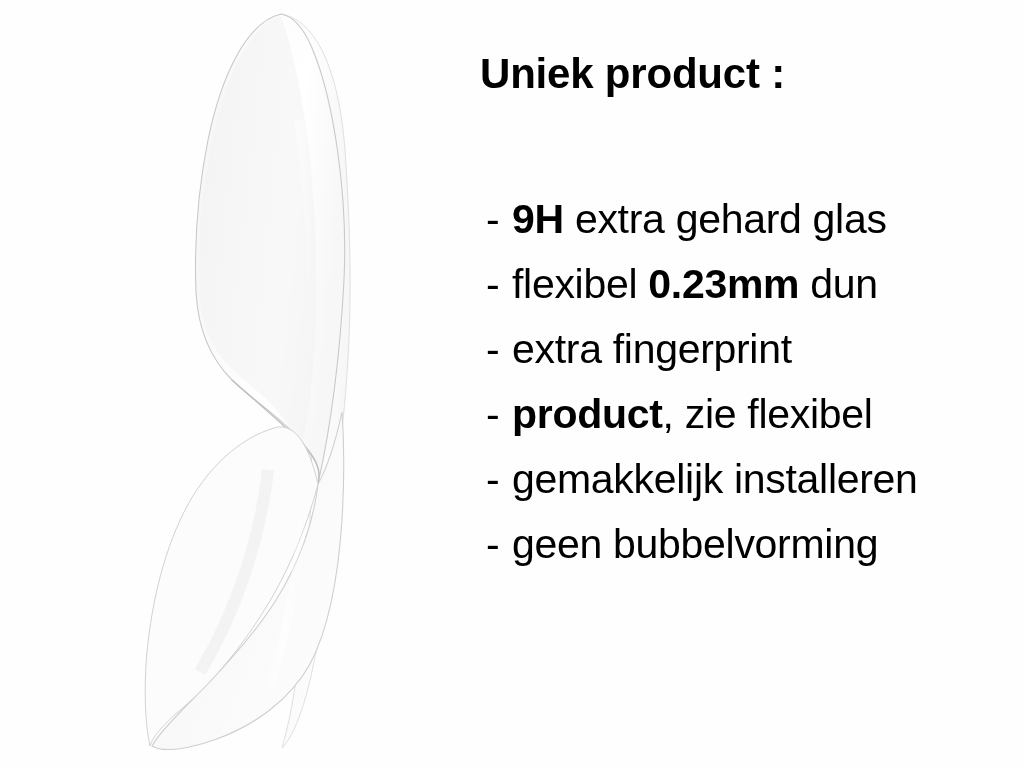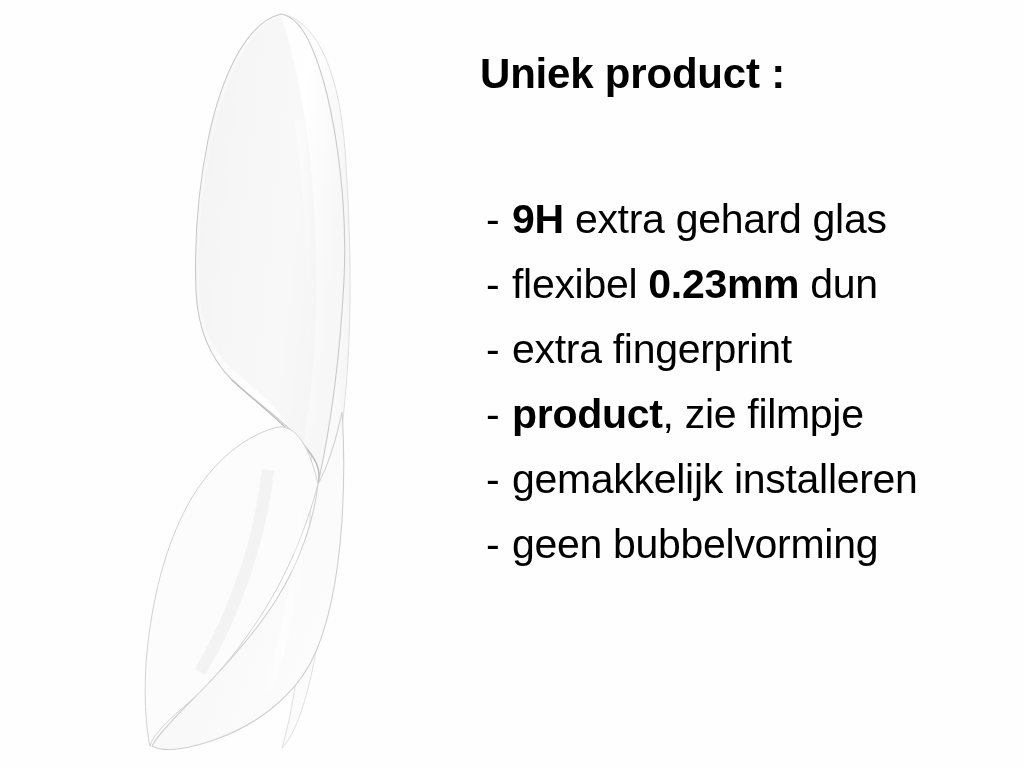--- a/index.html
+++ b/index.html
@@ -176,21 +176,21 @@
 
       <li class="bullet">
         <span class="dash">-</span><span>flexibel </span><b>0.23mm</b><span> dun</span>
       </li>
 
       <li class="bullet">
         <span class="dash">-</span><span>extra fingerprint</span>
       </li>
 
       <li class="bullet">
-        <span class="dash">-</span><b>product</b><span>, zie filmpje</span>
+        <span class="dash">-</span><b>product</b><span>, zie flexibel</span>
       </li>
 
       <li class="bullet">
         <span class="dash">-</span><span>gemakkelijk installeren</span>
       </li>
 
       <li class="bullet">
         <span class="dash">-</span><span>geen bubbelvorming</span>
       </li>
 

